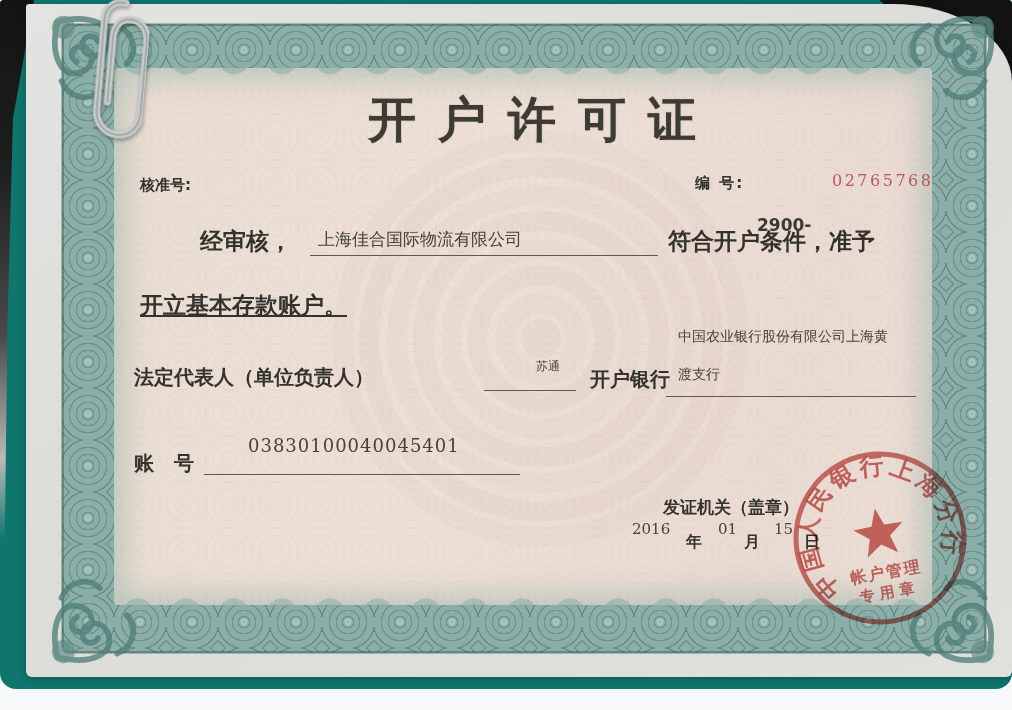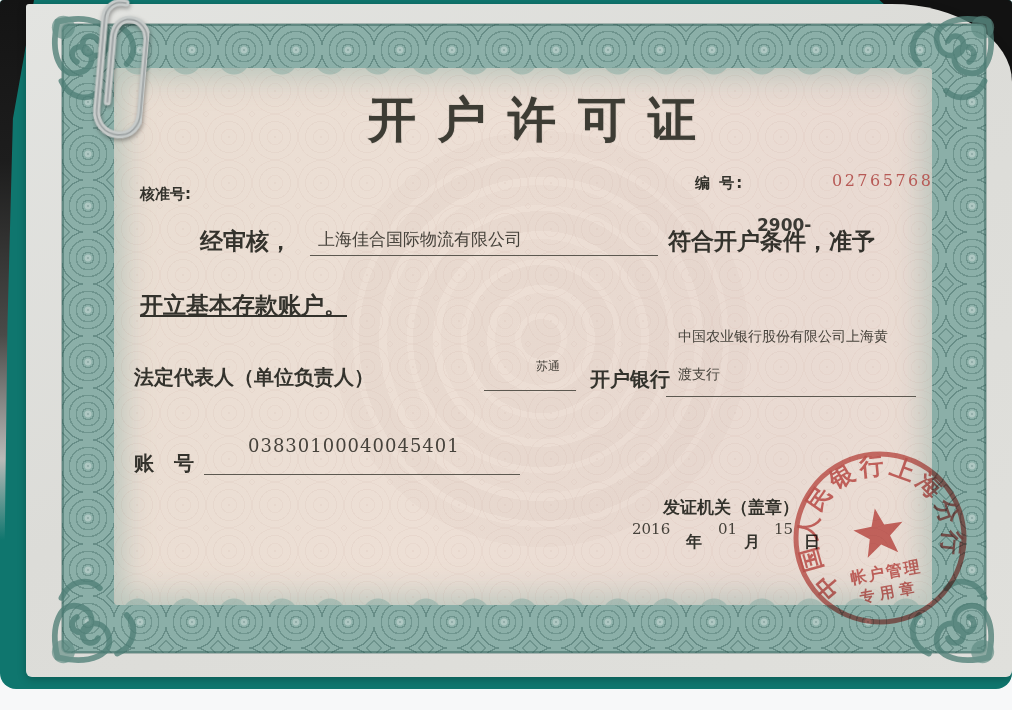--- a/index.html
+++ b/index.html
@@ -116,21 +116,21 @@
     </div>
 
     <div class="interior">
       <div class="lace"></div>
     </div>
     <div class="watermark"></div>
 
     <div class="content">
       <div class="abs title" style="left:342px;top:84px;">开户许可证</div>
 
-      <span class="abs label" style="left:114px;top:181px;font-size:15px;">核准号:</span>
+      <span class="abs label" style="left:114px;top:172px;font-size:15px;">核准号:</span>
 
       <span class="abs label" style="left:669px;top:170px;font-size:15px;letter-spacing:2px;">编 号:</span>
       <span class="abs" style="left:731px;top:167px;font-size:17px;font-weight:600;color:#3a3934;margin-top:44px;">2900-</span>
       <span class="abs fill red" style="left:786px;top:167px;font-size:16px;letter-spacing:2.5px;">02765768</span>
 
       <span class="abs label" style="left:174px;top:222px;font-size:23px;">经审核，</span>
       <span class="abs fill" style="left:292px;top:224px;font-size:17px;">上海佳合国际物流有限公司</span>
       <div class="uline" style="left:284px;top:251px;width:348px;"></div>
       <span class="abs label" style="left:642px;top:222px;font-size:23px;">符合开户条件，准予</span>
 

